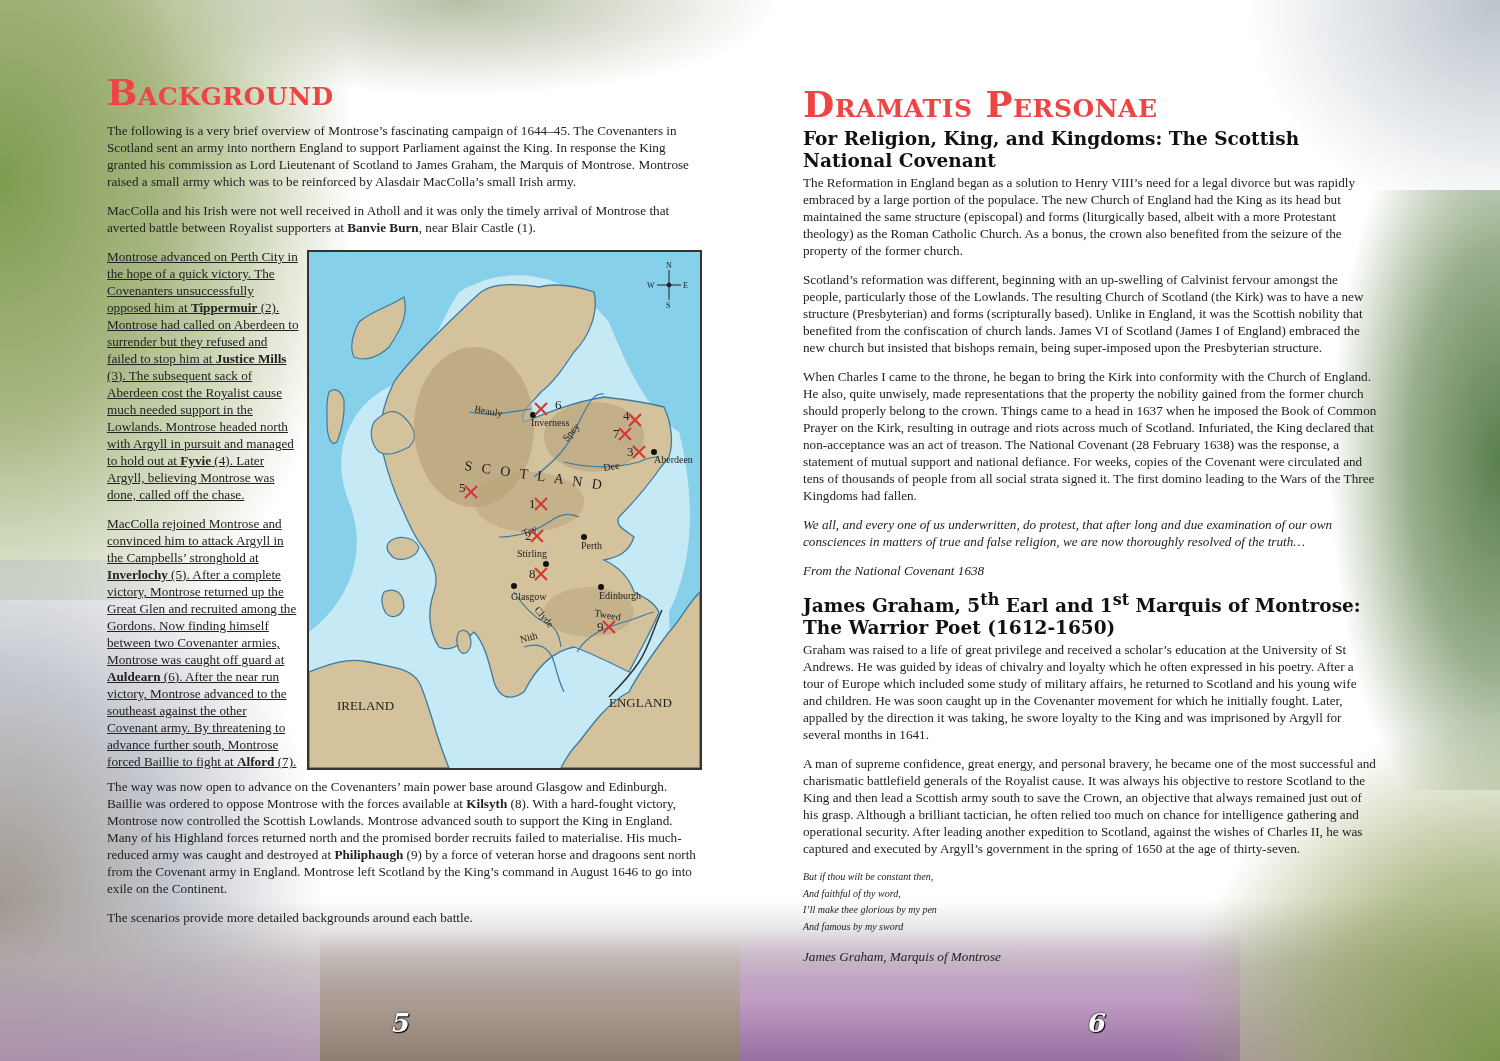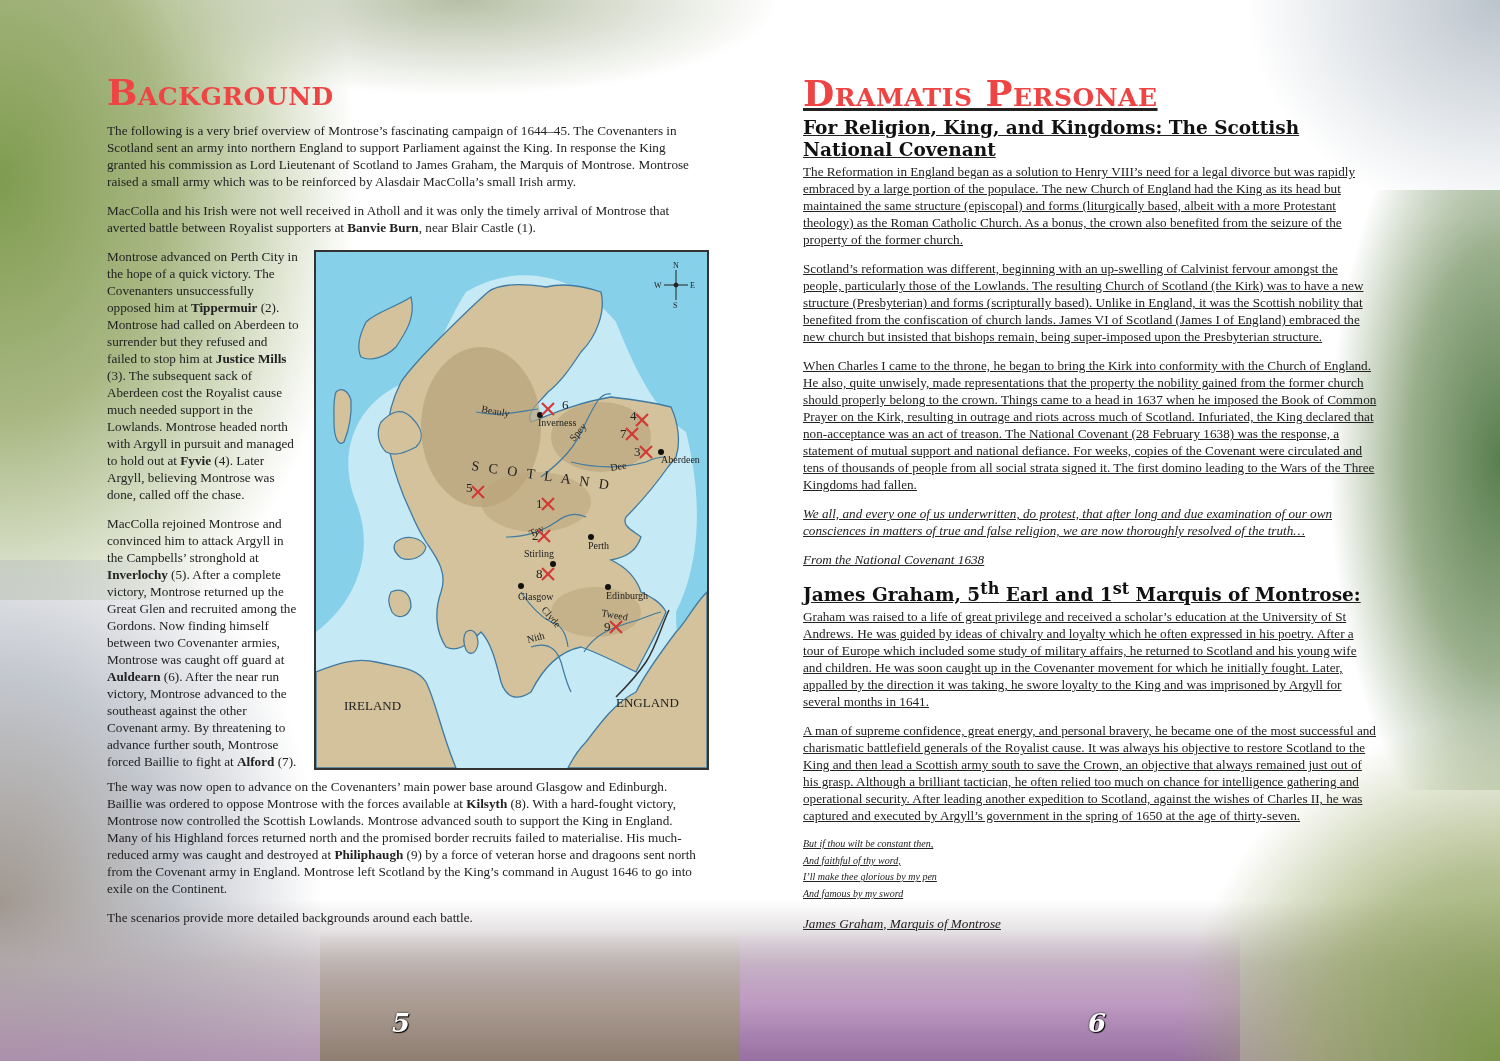--- a/index.html
+++ b/index.html
@@ -19,30 +19,30 @@
   .bg-heather { position:absolute; left:740px; top:930px; width:500px; height:131px;
     background: linear-gradient(to bottom, rgba(255,255,255,0) 0%, rgba(190,150,195,0.8) 55%, rgba(150,110,160,0.95) 100%); }
   .bg-tr { position:absolute; right:0; top:0; width:360px; height:300px;
     background: radial-gradient(ellipse 300px 260px at 100% 0%, rgba(175,185,195,0.85) 0%, rgba(255,255,255,0) 85%); }
   .bg-r { position:absolute; right:0; top:190px; width:180px; height:600px;
     background: radial-gradient(ellipse 180px 420px at 100% 45%, rgba(80,120,70,0.95) 0%, rgba(110,140,90,0.7) 50%, rgba(255,255,255,0) 95%); }
   .bg-br { position:absolute; right:0; top:700px; width:360px; height:361px;
     background: radial-gradient(ellipse 360px 380px at 100% 100%, rgba(120,150,70,0.95) 0%, rgba(150,165,100,0.7) 50%, rgba(255,255,255,0) 90%); }
 
   .page-left { position:absolute; left:107px; top:72px; width:592px; }
-  .page-right { position:absolute; left:803px; top:73px; width:575px;text-decoration:underline; }
+  .page-right { position:absolute; left:803px; top:84px; width:575px; }
 
   h1.title { font-family:"DejaVu Serif", serif; font-weight:bold; font-size:36px; margin:0 0 10px 0;
              font-variant:small-caps; letter-spacing:0.5px; color:#ef4444; line-height:40px; }
   h2.sub { font-family:"DejaVu Serif", serif; font-size:18.5px; font-weight:bold; margin:0 0 2px 0; color:#111; line-height:22px; }
   p { margin:0 0 12px 0; font-size:13.2px; line-height:17px; }
   p.italic, .quote { font-style:italic; }
   b { font-weight:bold; }
 
-  .wrap-row { display:flex; gap:15px; }
+  .wrap-row { display:flex; gap:8px;text-decoration:underline; }
   .wrap-text { width:192px; flex:none; }
   .map { width:395px; height:520px; flex:none; margin-top:2px; border:2px solid #333; background:#86d0ea; position:relative; box-sizing:border-box; }
   .map svg { position:absolute; left:0; top:0; }
 
   .poem { margin:0 0 12px 0; font-size:10px; line-height:16.6px; font-style:italic; }
   .poem div { }
 
   .page-num { position:absolute; top:1008px; font-family:"DejaVu Serif", serif; font-style:italic; font-weight:bold;
               font-size:26px; color:#fff; text-shadow:0 0 2px #000, 1px 1px 1px #000; }
   sup { font-size:16px; }
@@ -202,21 +202,21 @@
 </div>
 
 <div class="page-right">
   <h1 class="title" style="margin-bottom:4px;">Dramatis Personae</h1>
   <h2 class="sub">For Religion, King, and Kingdoms: The Scottish National Covenant</h2>
   <p>The Reformation in England began as a solution to Henry VIII’s need for a legal divorce but was rapidly embraced by a large portion of the populace. The new Church of England had the King as its head but maintained the same structure (episcopal) and forms (liturgically based, albeit with a more Protestant theology) as the Roman Catholic Church. As a bonus, the crown also benefited from the seizure of the property of the former church.</p>
   <p>Scotland’s reformation was different, beginning with an up-swelling of Calvinist fervour amongst the people, particularly those of the Lowlands. The resulting Church of Scotland (the Kirk) was to have a new structure (Presbyterian) and forms (scripturally based). Unlike in England, it was the Scottish nobility that benefited from the confiscation of church lands. James VI of Scotland (James I of England) embraced the new church but insisted that bishops remain, being super-imposed upon the Presbyterian structure.</p>
   <p>When Charles I came to the throne, he began to bring the Kirk into conformity with the Church of England. He also, quite unwisely, made representations that the property the nobility gained from the former church should properly belong to the crown. Things came to a head in 1637 when he imposed the Book of Common Prayer on the Kirk, resulting in outrage and riots across much of Scotland. Infuriated, the King declared that non-acceptance was an act of treason. The National Covenant (28 February 1638) was the response, a statement of mutual support and national defiance. For weeks, copies of the Covenant were circulated and tens of thousands of people from all social strata signed it. The first domino leading to the Wars of the Three Kingdoms had fallen.</p>
   <p class="italic" style="">We all, and every one of us underwritten, do protest, that after long and due examination of our own consciences in matters of true and false religion, we are now thoroughly resolved of the truth…</p>
   <p class="italic" style="margin-bottom:10px;">From the National Covenant 1638</p>
-  <h2 class="sub"><span>James Graham, 5</span><sup>th</sup><span> Earl and 1</span><sup>st</sup><span> Marquis of Montrose:</span><br></h2>
+  <h2 class="sub"><span>James Graham, 5</span><sup>th</sup><span> Earl and 1</span><sup>st</sup><span> Marquis of Montrose:</span><br><span>The Warrior Poet (1612-1650)</span></h2>
   <p>Graham was raised to a life of great privilege and received a scholar’s education at the University of St Andrews. He was guided by ideas of chivalry and loyalty which he often expressed in his poetry. After a tour of Europe which included some study of military affairs, he returned to Scotland and his young wife and children. He was soon caught up in the Covenanter movement for which he initially fought. Later, appalled by the direction it was taking, he swore loyalty to the King and was imprisoned by Argyll for several months in 1641.</p>
   <p>A man of supreme confidence, great energy, and personal bravery, he became one of the most successful and charismatic battlefield generals of the Royalist cause. It was always his objective to restore Scotland to the King and then lead a Scottish army south to save the Crown, an objective that always remained just out of his grasp. Although a brilliant tactician, he often relied too much on chance for intelligence gathering and operational security. After leading another expedition to Scotland, against the wishes of Charles II, he was captured and executed by Argyll’s government in the spring of 1650 at the age of thirty-seven.</p>
   <div class="poem">
     <div>But if thou wilt be constant then,</div>
     <div>And faithful of thy word,</div>
     <div>I’ll make thee glorious by my pen</div>
     <div>And famous by my sword</div>
   </div>
   <p class="italic">James Graham, Marquis of Montrose</p>
 </div>

